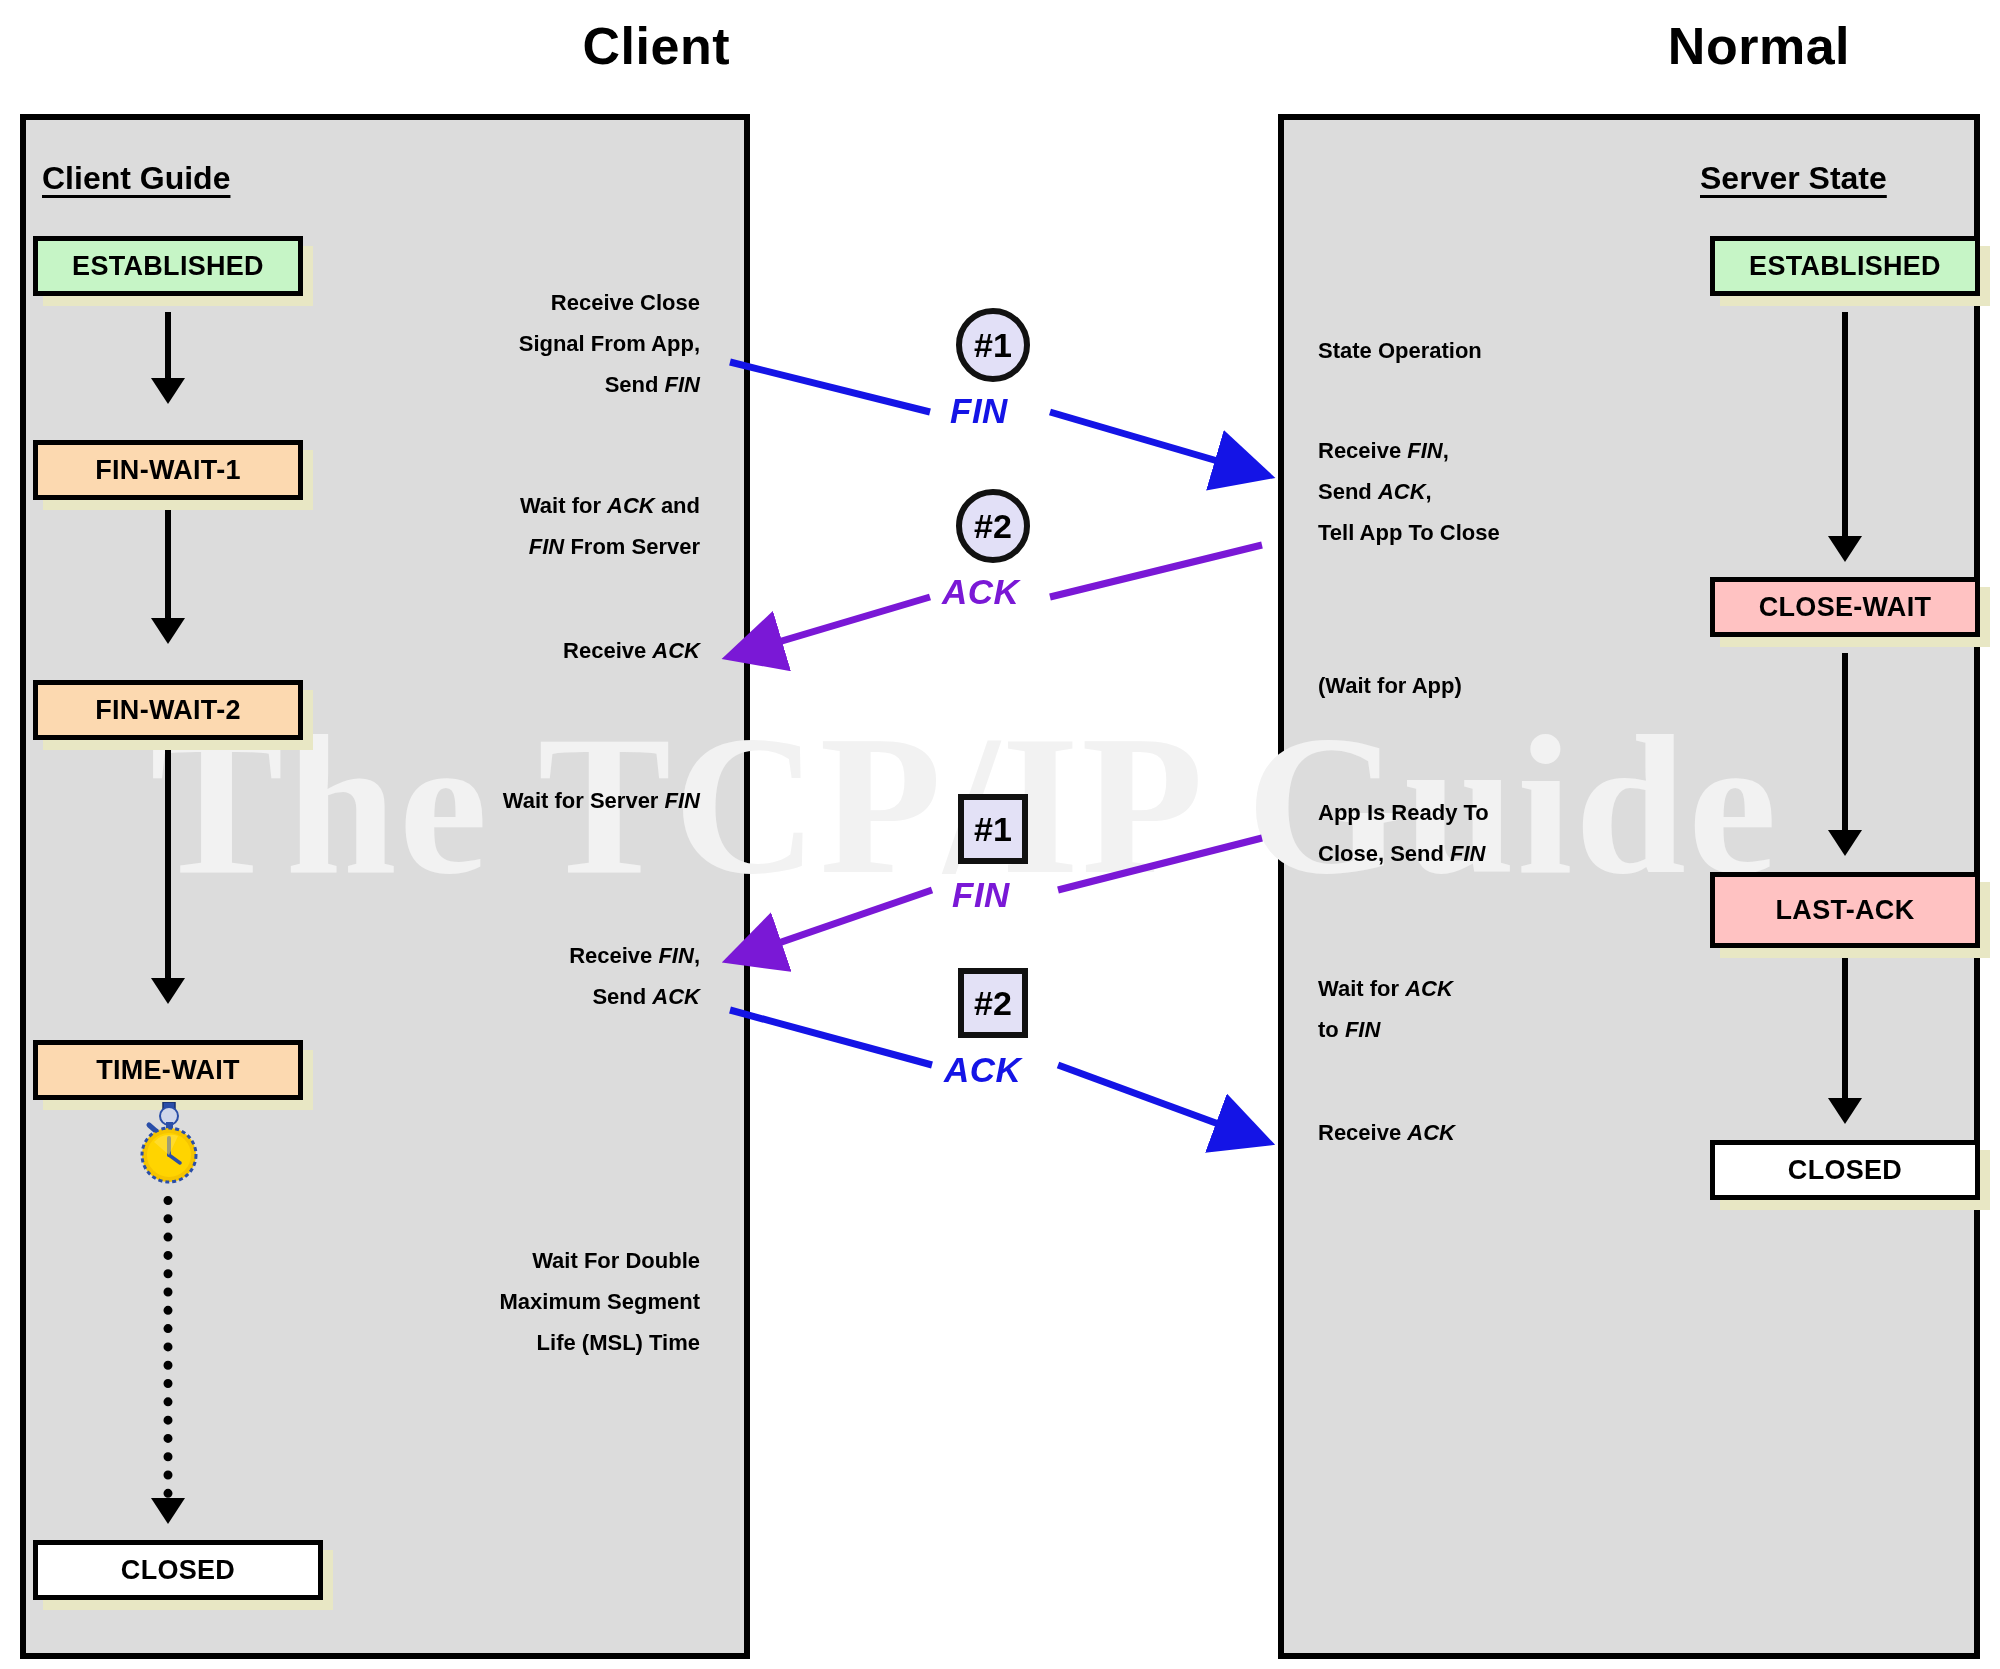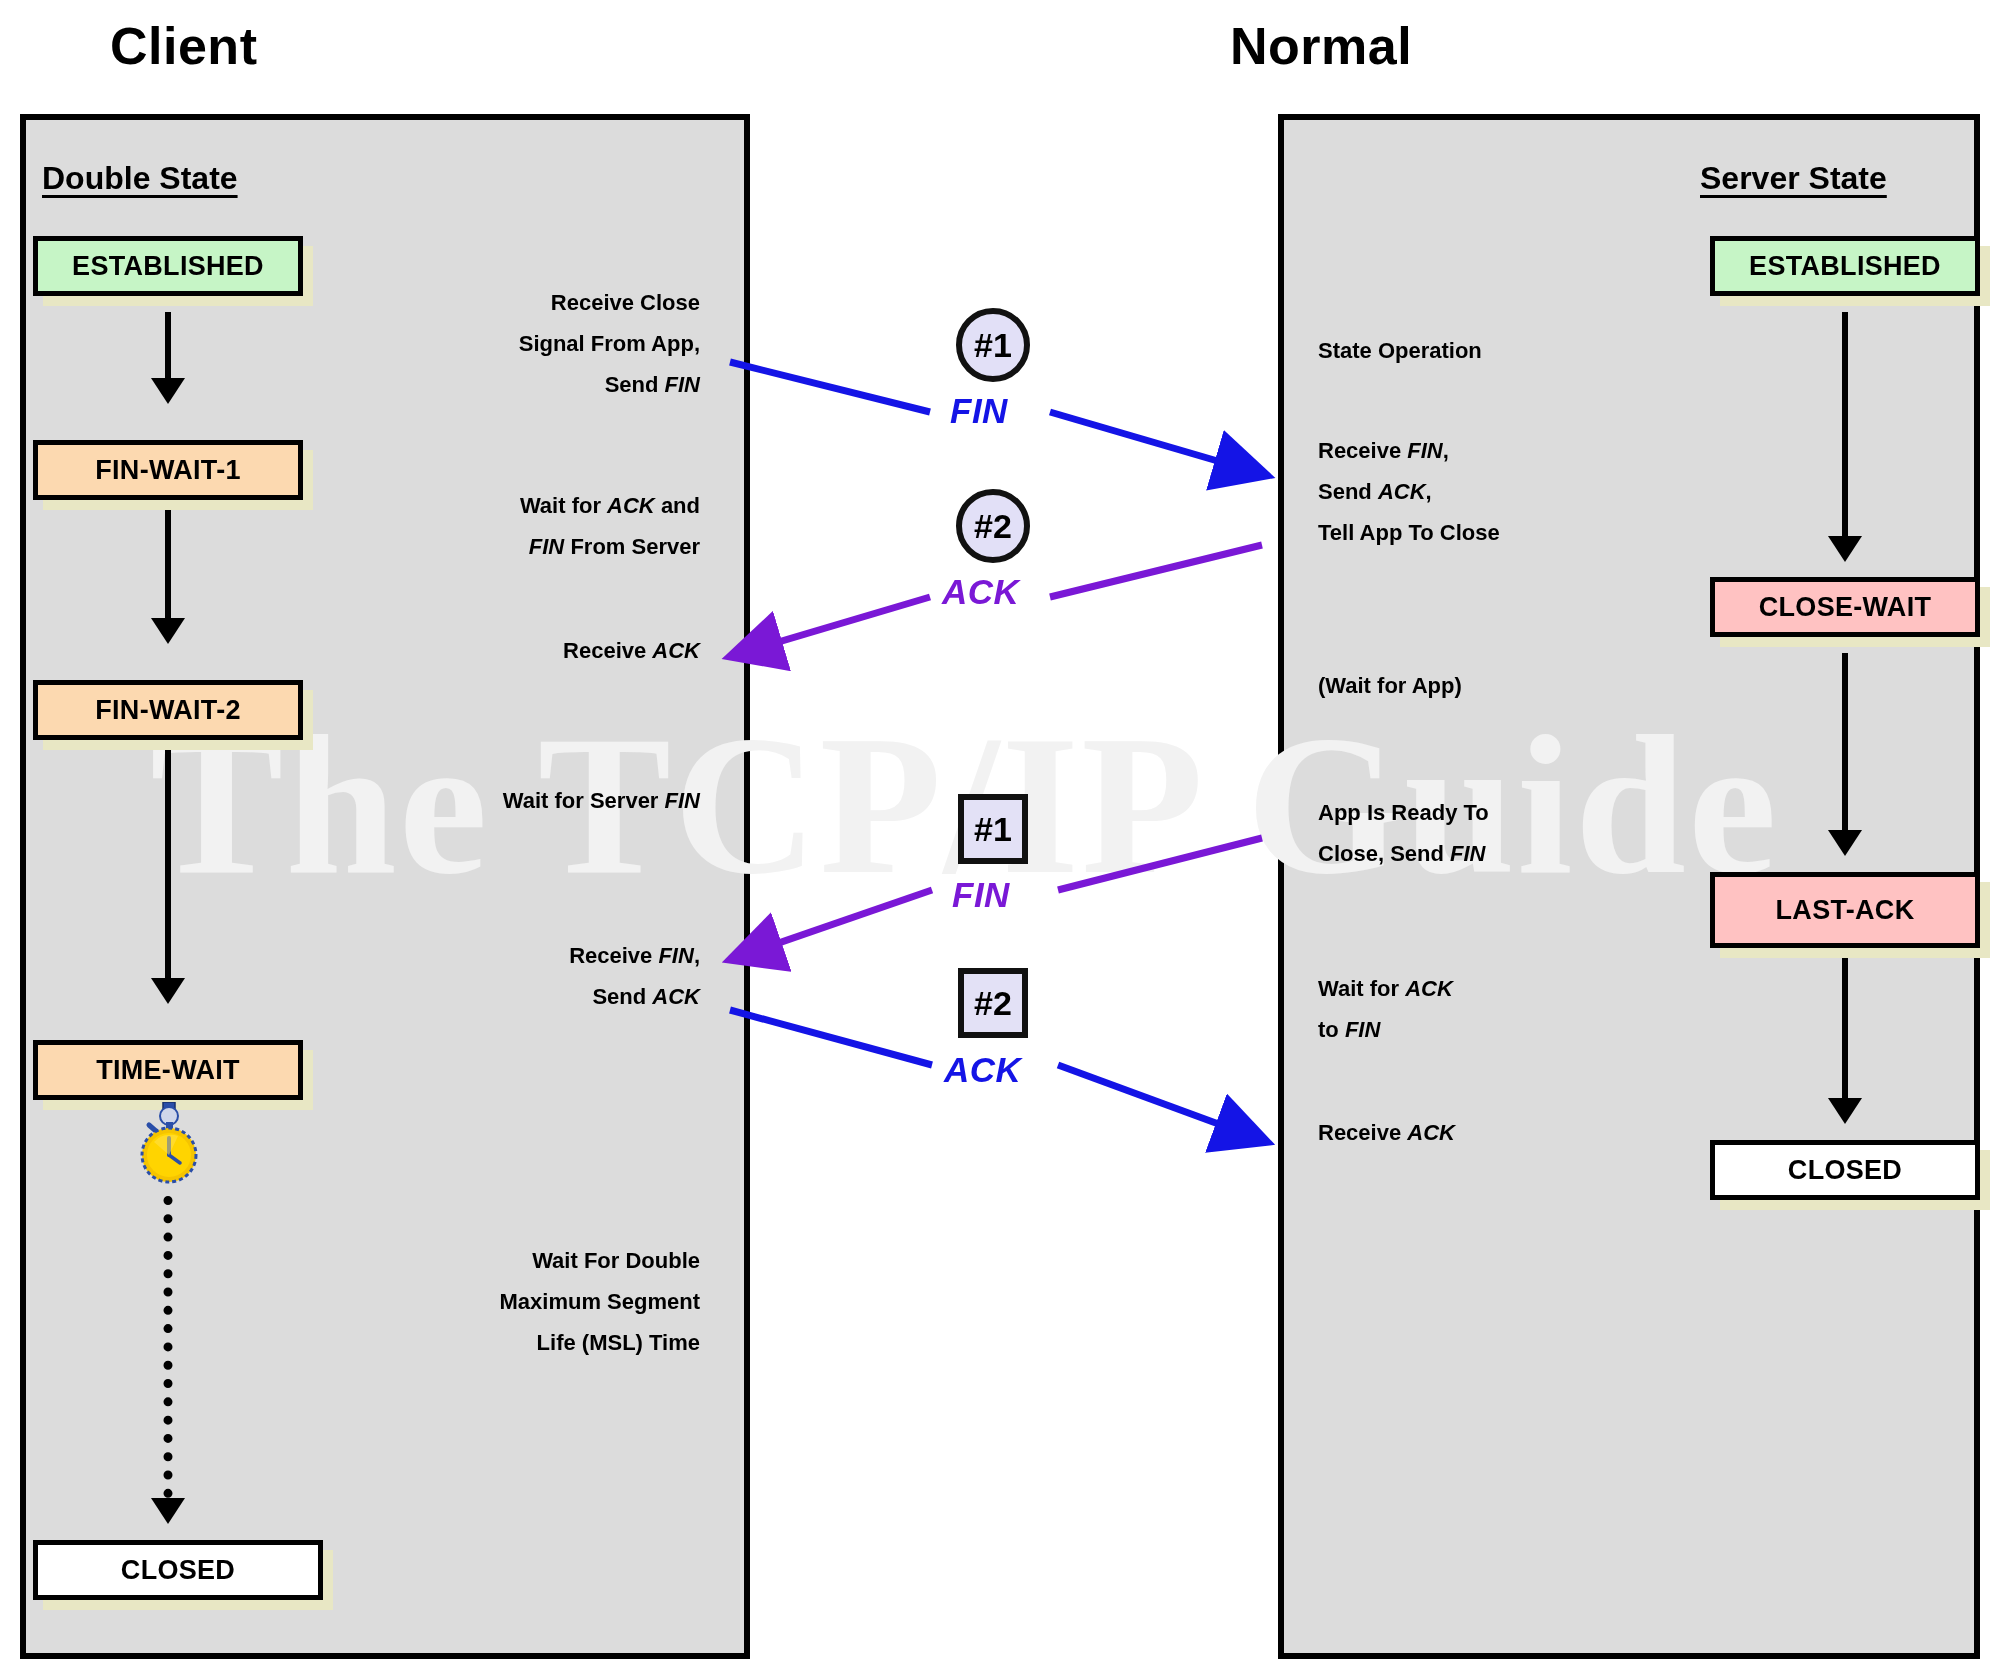--- a/index.html
+++ b/index.html
@@ -6,21 +6,21 @@
   body{
     font-family:"Liberation Sans", sans-serif;
     width:2000px;height:1669px;position:relative;overflow:hidden;
     -webkit-font-smoothing:none;
   }
   #stage{position:absolute;left:0;top:0;width:2000px;height:1669px;}
 
   
   .col-title{
     position:absolute;font-size:52px;font-weight:bold;color:#000;
-    letter-spacing:.5px;text-align:left;
+    letter-spacing:.5px;text-align:right;
   }
   #title-client{left:110px;top:16px;width:620px;}
   #title-server{left:1230px;top:16px;width:620px;}
 
   
   .panel{
     position:absolute;background:#dcdcdc;border:6px solid #000;
     box-sizing:border-box;
   }
   #panel-client{left:20px;top:114px;width:730px;height:1545px;}
@@ -132,21 +132,21 @@
 <div id="stage">
 
   <div id="watermark">The TCP/IP Guide</div>
 
   <div class="col-title" id="title-client">Client</div>
   <div class="col-title" id="title-server">Normal</div>
 
   <div class="panel" id="panel-client"></div>
   <div class="panel" id="panel-server"></div>
 
-  <div class="state-head" id="head-client-state">Double State</div>
+  <div class="state-head" id="head-client-state">Client Guide</div>
   <div class="state-head" id="head-server-state">Server State</div>
 
   <div class="sbox est" id="b-c-est">ESTABLISHED</div>
   <div class="sbox fw" id="b-c-fw1">FIN-WAIT-1</div>
   <div class="sbox fw" id="b-c-fw2">FIN-WAIT-2</div>
   <div class="sbox fw" id="b-c-tw">TIME-WAIT</div>
   <div class="sbox white" id="b-c-clsd">CLOSED</div>
 
   <div class="varrow" style="left:138px;top:312px;width:60px;height:92px;">
     <div class="shaft" style="height:66px;"></div>

